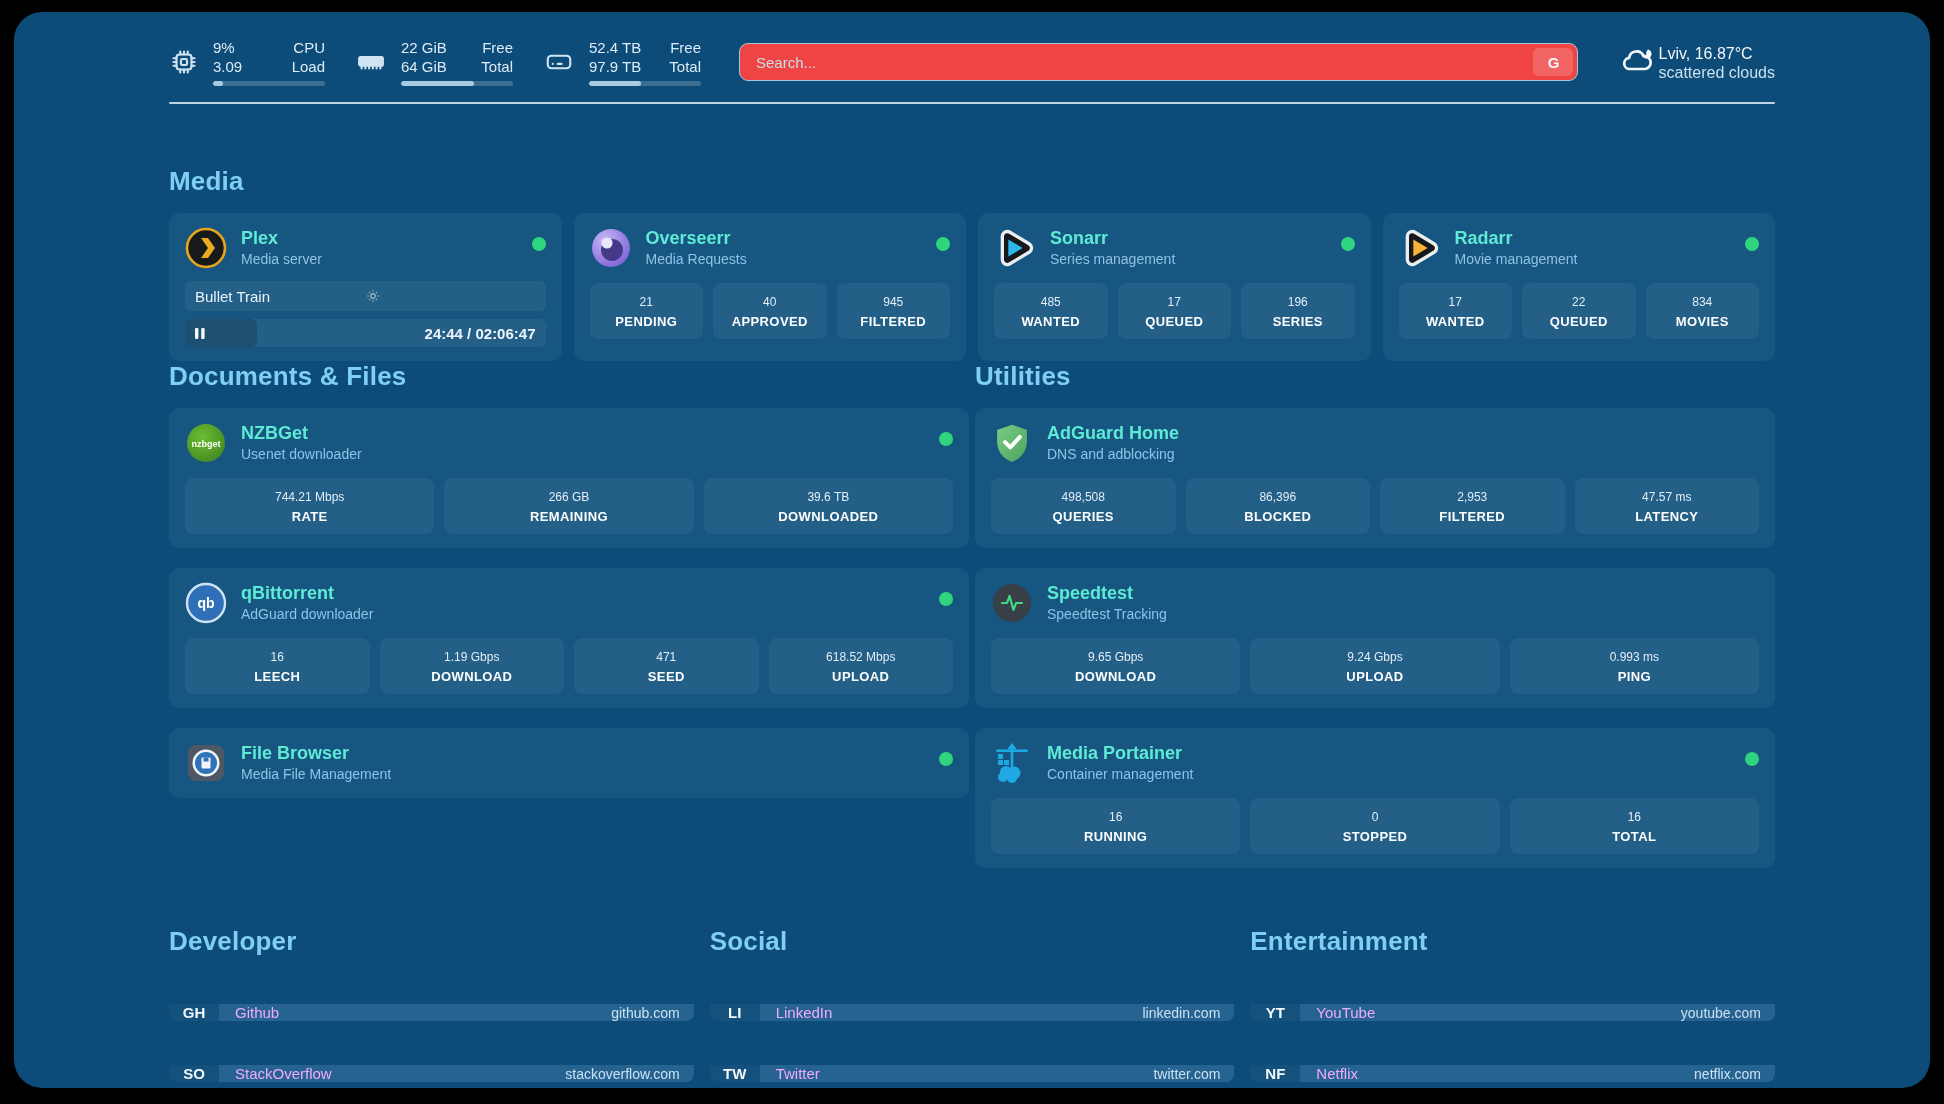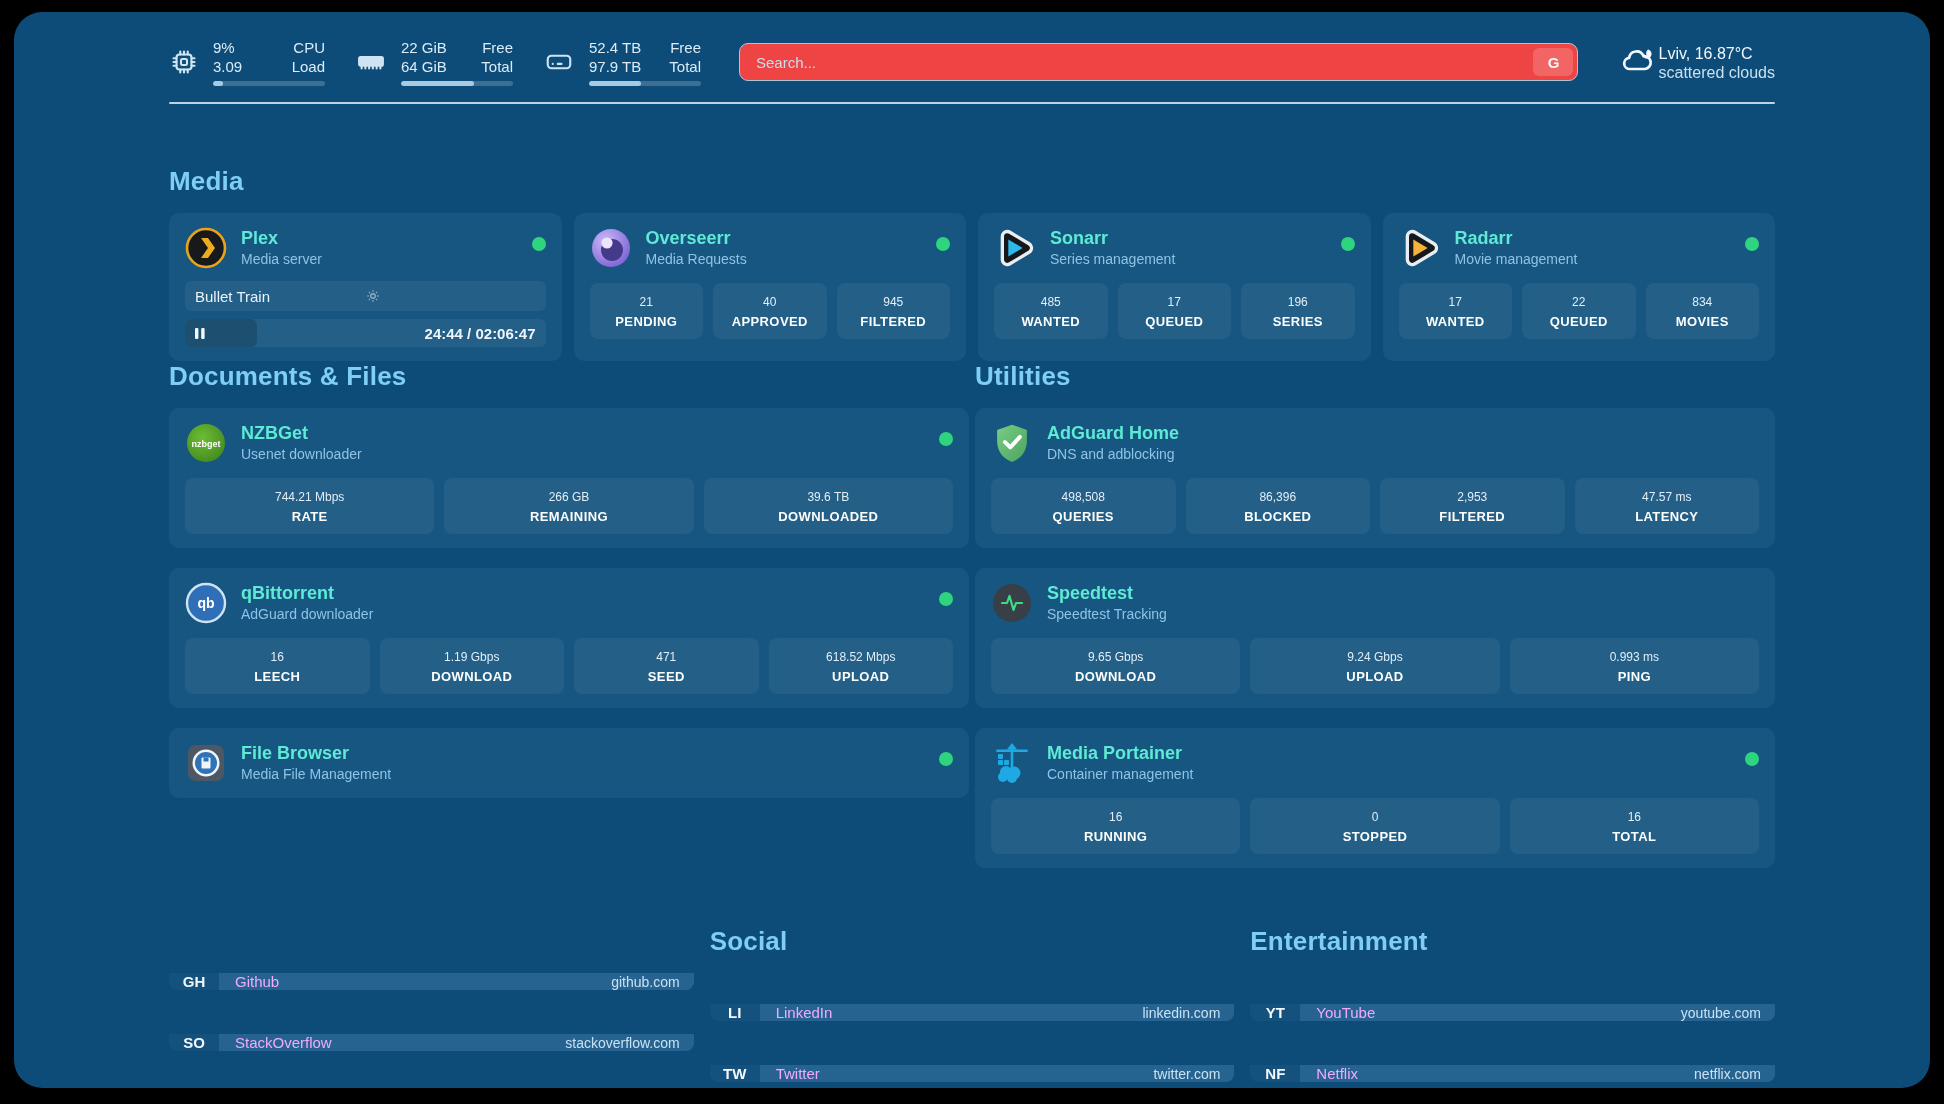--- a/index.html
+++ b/index.html
@@ -533,20 +533,21 @@
                   <div class="tile-l">TOTAL</div>
             </div>
           </div>
         </div>
       </div>
     </section>
   </div>
 
   <div class="cols3">
     <section>
+      <h2 class="section-title">Developer</h2>
       <div class="link-list">
         <div class="link-row">
           <div class="link-abbr">GH</div>
           <div class="link-main">
             <span class="link-name">Github</span>
             <span class="link-url">github.com</span>
           </div>
         </div>
         <div class="link-row">
           <div class="link-abbr">SO</div>

